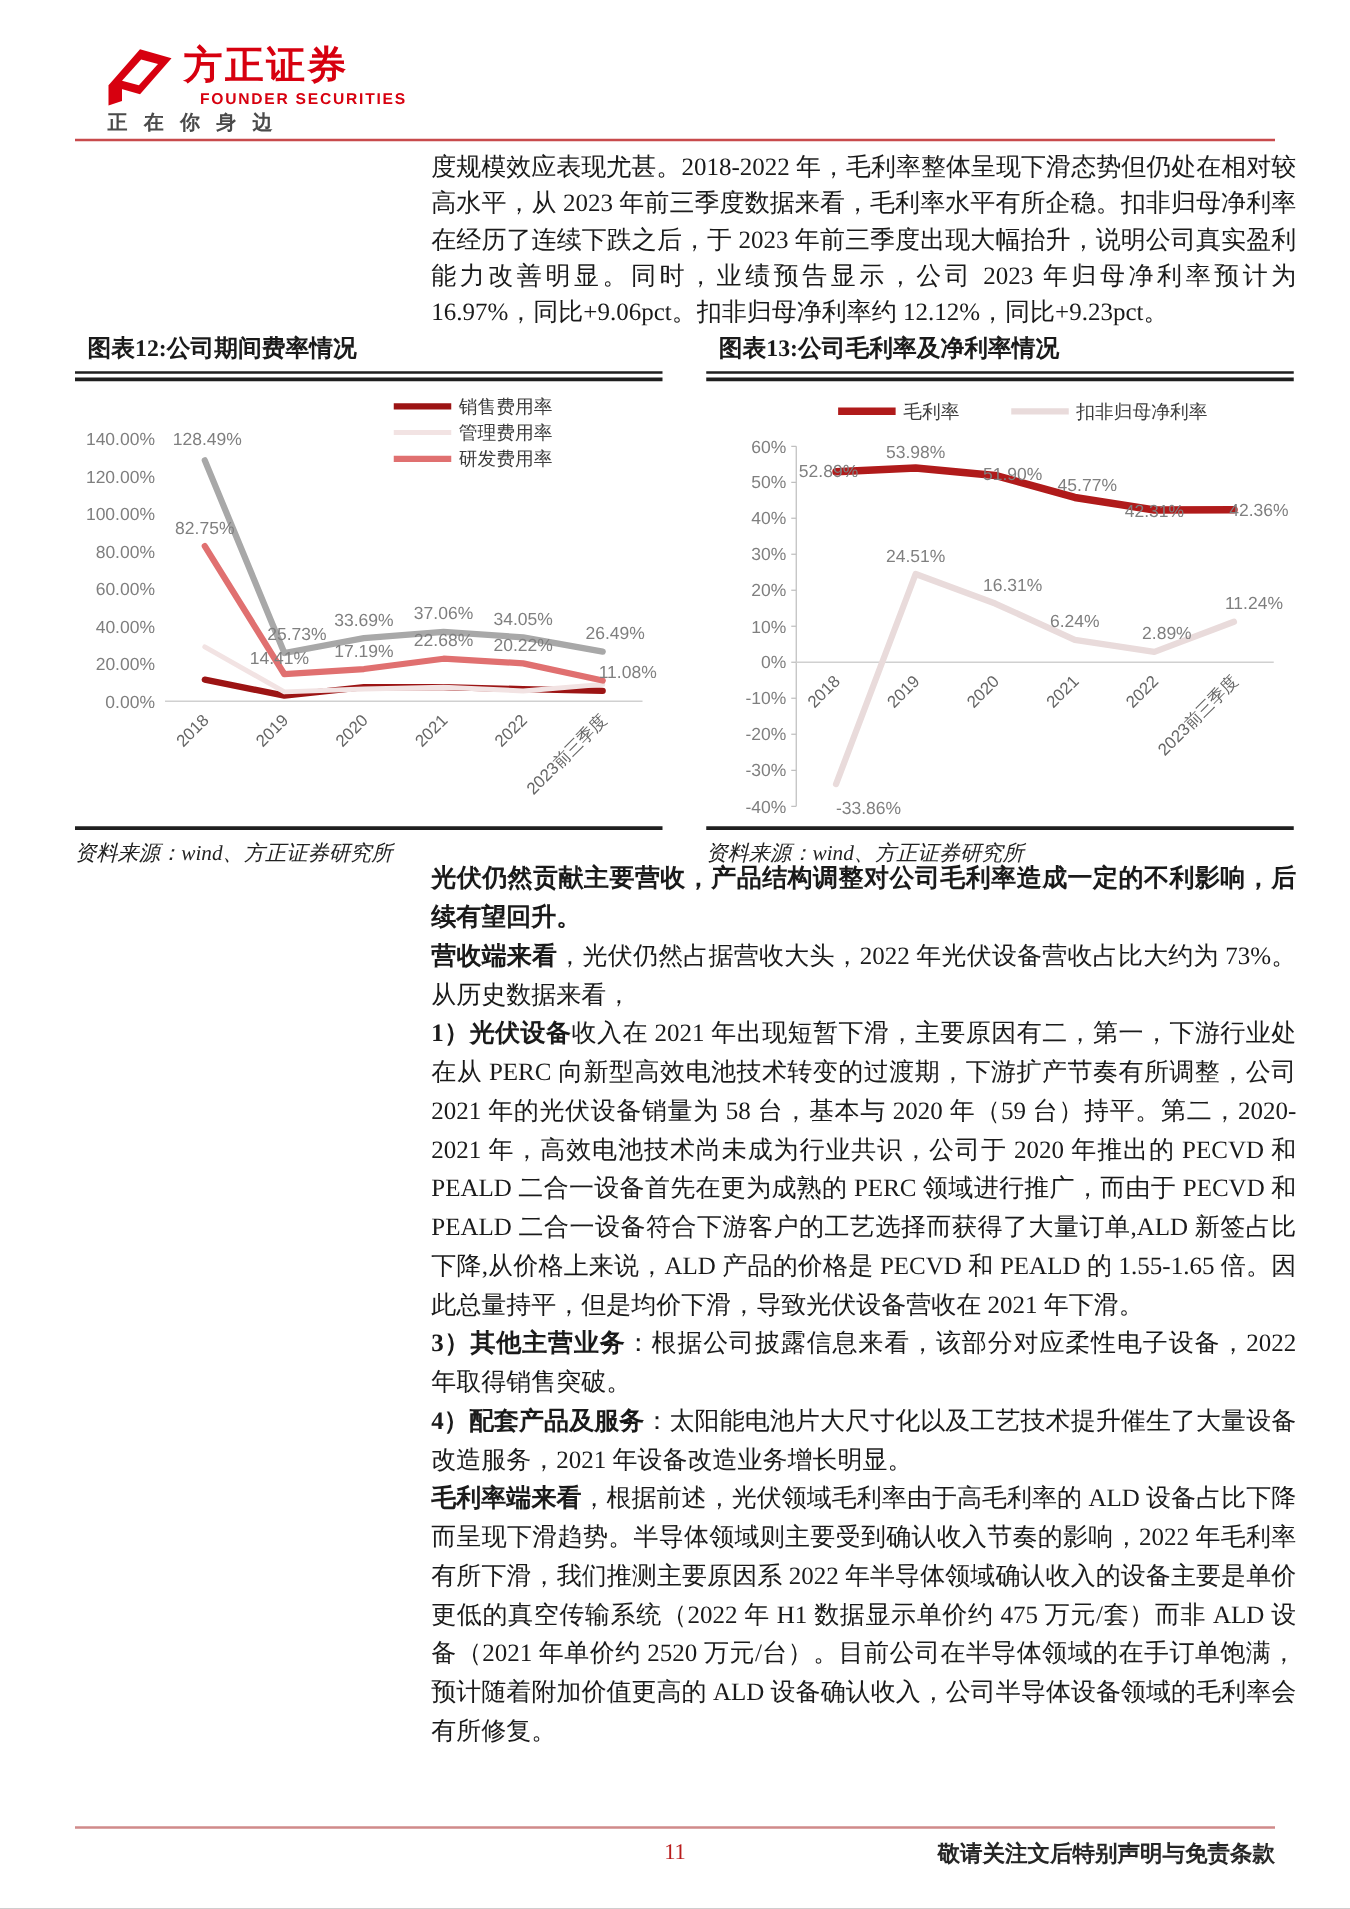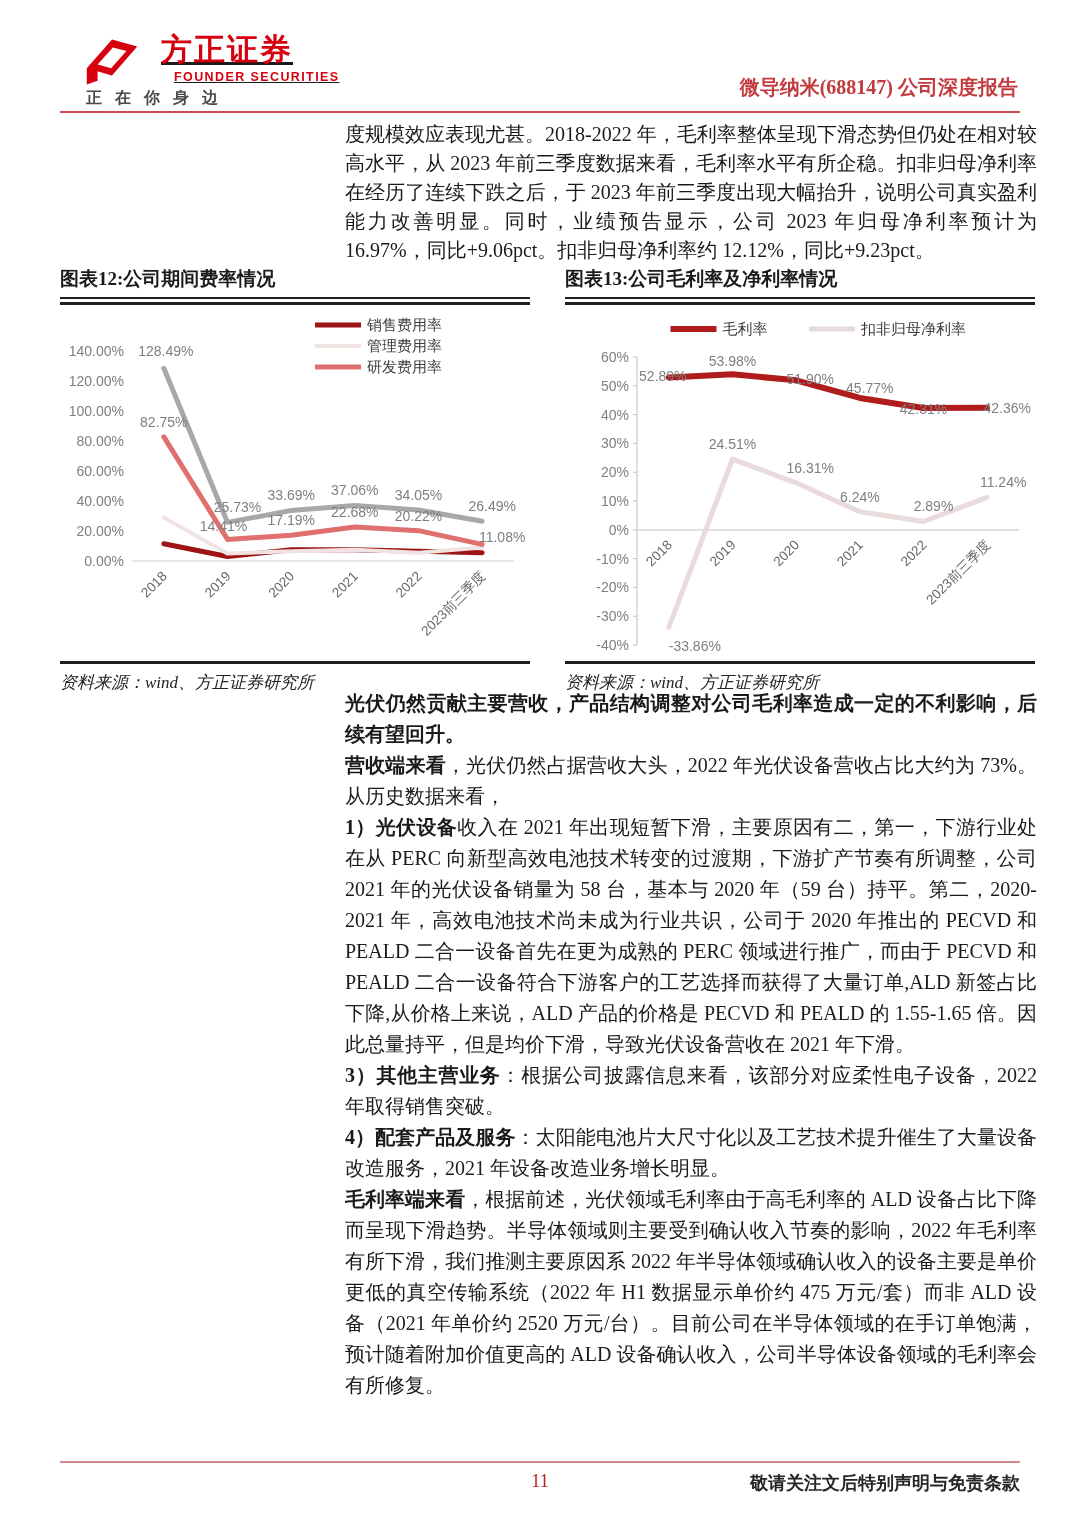--- a/index.html
+++ b/index.html
@@ -1,31 +1,31 @@
 <!DOCTYPE html>
 <html><head>
 <meta charset="utf-8">
 <style>
   html,body{margin:0;padding:0;background:#888;}
   .page{position:relative;width:1080px;height:1527px;background:#fff;margin:0 auto;overflow:hidden;
         font-family:"Liberation Serif",serif;color:#1a1a1a;}
   
-  .logo{position:absolute;top:34px;left:85px;display:flex;gap:22px;align-items:flex-start;text-decoration:underline;}
+  .logo{position:absolute;top:34px;left:85px;display:flex;gap:8px;align-items:center;}
   .logo-icon{width:54px;height:54px;}
   .logo-cn{font-size:31px;font-weight:800;color:#d7000f;letter-spacing:2px;line-height:1;font-family:"Liberation Sans",sans-serif;}
   .logo-en{font-size:12.5px;font-weight:700;color:#d7000f;letter-spacing:1.4px;margin-top:5px;font-family:"Liberation Sans",sans-serif;padding-left:13px;}
   .slogan{position:absolute;top:88px;left:86px;font-size:16px;font-weight:600;color:#4a4a4a;letter-spacing:13px;}
   .report-label{position:absolute;top:74px;right:62px;font-size:20px;font-weight:700;color:#c23b3e;}
   .header-rule{position:absolute;top:111px;left:60px;width:960px;height:2px;background:#c84a4c;}
   
   .intro{position:absolute;top:120px;left:345px;width:692px;margin:0;font-size:20px;line-height:29px;text-align:justify;}
   
   .figures{position:absolute;top:266px;left:60px;width:975px;display:flex;justify-content:space-between;}
   figure{margin:0;width:470px;}
-  figcaption{font-size:19px;font-weight:700;padding-bottom:5px;}
+  figcaption{font-size:19px;font-weight:700;padding-bottom:5px;margin-left:10px;}
   .rule-double{height:3px;border-top:2px solid #1f1f1f;border-bottom:3px solid #1f1f1f;}
   .rule-thick{border-top:3px solid #1f1f1f;}
   .source{padding-top:7px;font-style:italic;font-size:17px;color:#222;}
   svg.chart{display:block;margin-top:6px;}
   svg text{font-family:"Liberation Sans",sans-serif;}
   .tick{font-size:14px;fill:#7f7f7f;}
   .xlab{font-size:13.5px;fill:#666;}
   .dlab{font-size:14px;fill:#7f7f7f;}
   .leg{font-size:15px;fill:#3d3d3d;font-family:"Liberation Serif",serif;}
   
@@ -48,21 +48,20 @@
       <polygon points="2,38 30,6 58,14 30,46" fill="#d7000f"></polygon>
       <polygon points="14,34 31,15 46,19 29,38" fill="#ffffff"></polygon>
       <polygon points="2,38 14,34 14,52 2,56" fill="#d7000f"></polygon>
     </svg>
     <div class="logo-text">
       <div class="logo-cn">方正证券</div>
       <div class="logo-en">FOUNDER SECURITIES</div>
     </div>
   </div>
   <div class="slogan">正在你身边</div>
-  <div class="report-label">微导纳米(688147) 公司深度报告</div>
   <div class="header-rule"></div>
 
   <p class="intro">度规模效应表现尤甚。2018-2022 年，毛利率整体呈现下滑态势但仍处在相对较高水平，从 2023 年前三季度数据来看，毛利率水平有所企稳。扣非归母净利率在经历了连续下跌之后，于 2023 年前三季度出现大幅抬升，说明公司真实盈利能力改善明显。同时，业绩预告显示，公司 2023 年归母净利率预计为 16.97%，同比+9.06pct。扣非归母净利率约 12.12%，同比+9.23pct。</p>
 
   <section class="figures">
     <figure>
       <figcaption>图表12:公司期间费率情况</figcaption>
       <div class="rule-double"></div>
       <svg class="chart" width="470" height="350">
           <text x="64" y="45" text-anchor="end" class="tick">140.00%</text>

